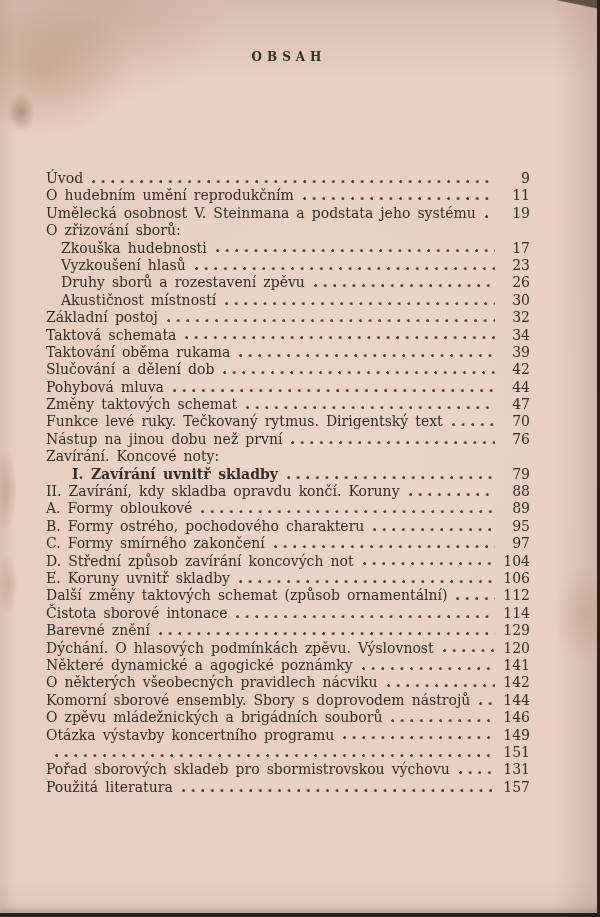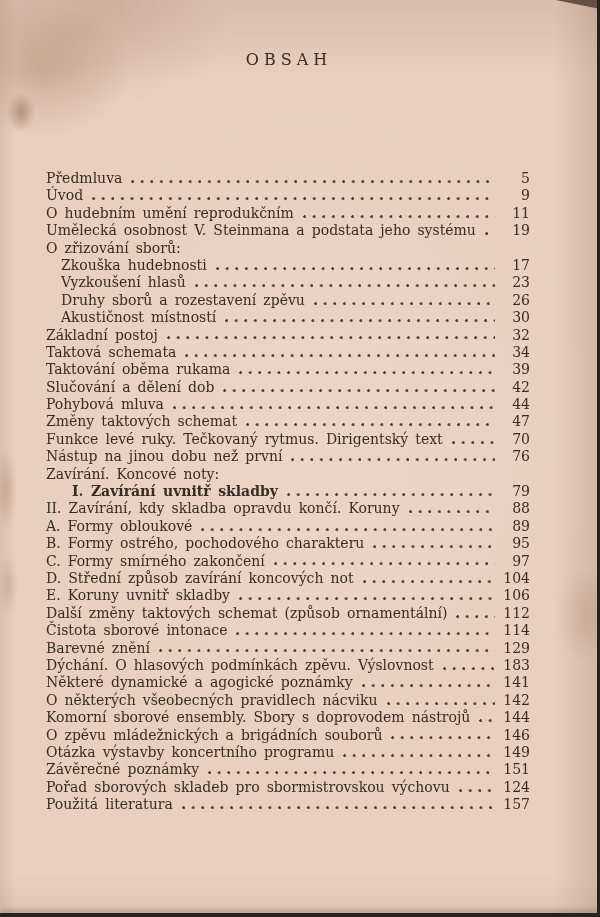--- a/index.html
+++ b/index.html
@@ -37,22 +37,22 @@
   .edge-bottom { position: absolute; left: 0; bottom: 0; width: 100%; height: 4px; background: var(--edge, #2a211b);
                  box-shadow: 0 -3px 5px rgba(90,65,45,0.35); }
   .corner-tr   { position: absolute; top: 0; right: 0; width: 48px; height: 9px;
                  background: #4a3a30; clip-path: polygon(100% 0, 8% 0, 100% 100%); opacity: .8; }
 
   .title {
     position: absolute;
     top: 50px; left: 46px; width: 481px;
     margin: 0;
     text-align: center;
-    font-size: 16px;
-    font-weight: normal;
+    font-size: 12px;
+    font-weight: bold;
     letter-spacing: 5px;
     text-indent: 5px; 
   }
 
   .toc {
     position: absolute;
     top: 170px; left: 46px; right: 70px;
     font-size: 14px;
   }
   .row {
@@ -91,25 +91,20 @@
 
 <div class="page">
   <div class="corner-tr"></div>
   <div class="edge-right"></div>
   <div class="edge-bottom"></div>
 
   <h1 class="title">OBSAH</h1>
 
   <div class="toc">
       <div class="row">
-        <span class="label lvl-top">Předmluva</span>
-        <span class="dots"></span>
-        <span class="pagenum">5</span>
-      </div>
-      <div class="row">
         <span class="label lvl-top">Úvod</span>
         <span class="dots"></span>
         <span class="pagenum">9</span>
       </div>
       <div class="row">
         <span class="label lvl-top">O hudebním umění reprodukčním</span>
         <span class="dots"></span>
         <span class="pagenum">11</span>
       </div>
       <div class="row">
@@ -229,21 +224,21 @@
         <span class="pagenum">114</span>
       </div>
       <div class="row">
         <span class="label lvl-top">Barevné znění</span>
         <span class="dots"></span>
         <span class="pagenum">129</span>
       </div>
       <div class="row">
         <span class="label lvl-top">Dýchání. O hlasových podmínkách zpěvu. Výslovnost</span>
         <span class="dots"></span>
-        <span class="pagenum">183</span>
+        <span class="pagenum">120</span>
       </div>
       <div class="row">
         <span class="label lvl-top">Některé dynamické a agogické poznámky</span>
         <span class="dots"></span>
         <span class="pagenum">141</span>
       </div>
       <div class="row">
         <span class="label lvl-top">O některých všeobecných pravidlech nácviku</span>
         <span class="dots"></span>
         <span class="pagenum">142</span>
@@ -257,28 +252,27 @@
         <span class="label lvl-top">O zpěvu mládežnických a brigádních souborů</span>
         <span class="dots"></span>
         <span class="pagenum">146</span>
       </div>
       <div class="row">
         <span class="label lvl-top">Otázka výstavby koncertního programu</span>
         <span class="dots"></span>
         <span class="pagenum">149</span>
       </div>
       <div class="row">
-        <span class="label lvl-top">Závěrečné poznámky</span>
         <span class="dots"></span>
         <span class="pagenum">151</span>
       </div>
       <div class="row">
         <span class="label lvl-top">Pořad sborových skladeb pro sbormistrovskou výchovu</span>
         <span class="dots"></span>
-        <span class="pagenum">124</span>
+        <span class="pagenum">131</span>
       </div>
       <div class="row">
         <span class="label lvl-top">Použitá literatura</span>
         <span class="dots"></span>
         <span class="pagenum">157</span>
       </div>
     </div>
 </div>
 
 </body></html>

